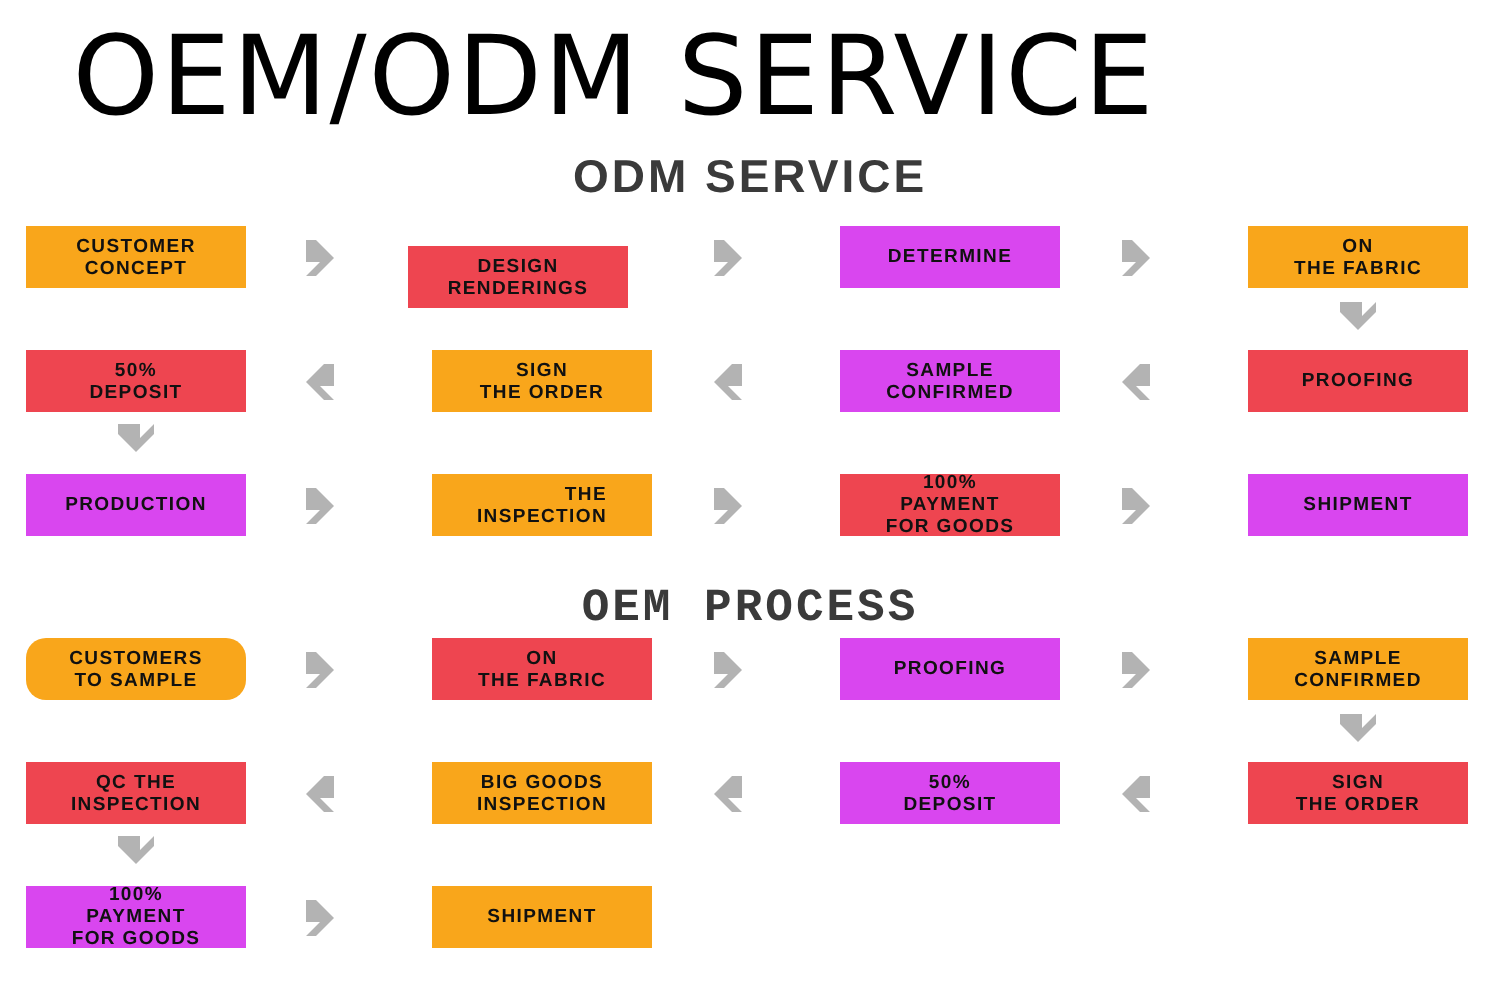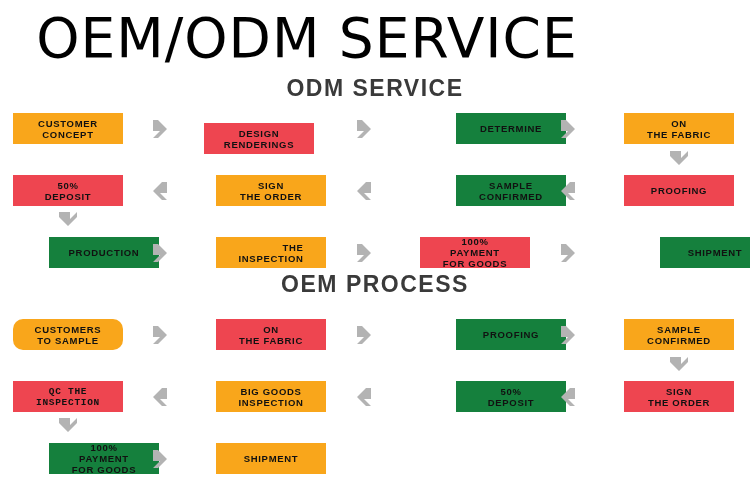--- a/index.html
+++ b/index.html
@@ -37,21 +37,21 @@
     left: 0;
     text-align: center;
     font-family: "Liberation Sans", sans-serif;
     font-size: 23px;
     font-weight: bold;
     letter-spacing: 1.5px;
     color: #3a3a3a;
     white-space: nowrap;
   }
   #odm-title { top: 75px; }
-  #oem-title { top: 271px; }
+  #oem-title { top: 291px; font-family: Liberation Mono, monospace; }
 
   .node {
     position: absolute;
     width: 110px;
     height: 31px;
     display: flex;
     align-items: center;
     justify-content: center;
     text-align: center;
     font-family: "Liberation Sans", sans-serif;
@@ -59,21 +59,21 @@
     font-weight: bold;
     letter-spacing: 0.7px;
     line-height: 11px;
     color: #111111;
     box-sizing: border-box;
     padding: 0 2px;
     white-space: pre-line;
   }
   .node.orange { background: #F9A61B; }
   .node.red    { background: #EE4550; }
-  .node.blue   { background: #15803d; margin-left: 36px; }
+  .node.blue   { background: #d946ef; }
 
   .arrow {
     position: absolute;
     width: 26px;
     height: 26px;
     color: #B3B3B3;
   }
   .arrow svg { display: block; width: 26px; height: 26px; }
 
   .arrow-down { width: 24px; height: 22px; }
@@ -191,21 +191,21 @@
   <svg viewBox="0 0 26 26">
       <path fill="currentColor" d="M6 4 L11 4 L20 13 L11 22 L6 22 L13 15 L6 15 Z"></path>
     </svg>
 </div>
 <div class="arrow arrow-down" style="left:667px; top:354px;">
   <svg viewBox="0 0 24 22">
       <path fill="currentColor" d="M3 3 L3 8 L12 17 L21 8 L21 3 L14 10 L14 3 Z"></path>
     </svg>
 </div>
 
-<div class="node red" style="left:13px;  top:381px;font-family:Liberation Mono, monospace;">QC THE
+<div class="node red" style="left:13px;  top:381px;">QC THE
 INSPECTION</div>
 <div class="node orange" style="left:216px; top:381px;">BIG GOODS
 INSPECTION</div>
 <div class="node blue" style="left:420px; top:381px;">50%
 DEPOSIT</div>
 <div class="node red" style="left:624px; top:381px;">SIGN
 THE ORDER</div>
 
 <div class="arrow" style="left:147px; top:384px;">
   <svg viewBox="0 0 26 26">

